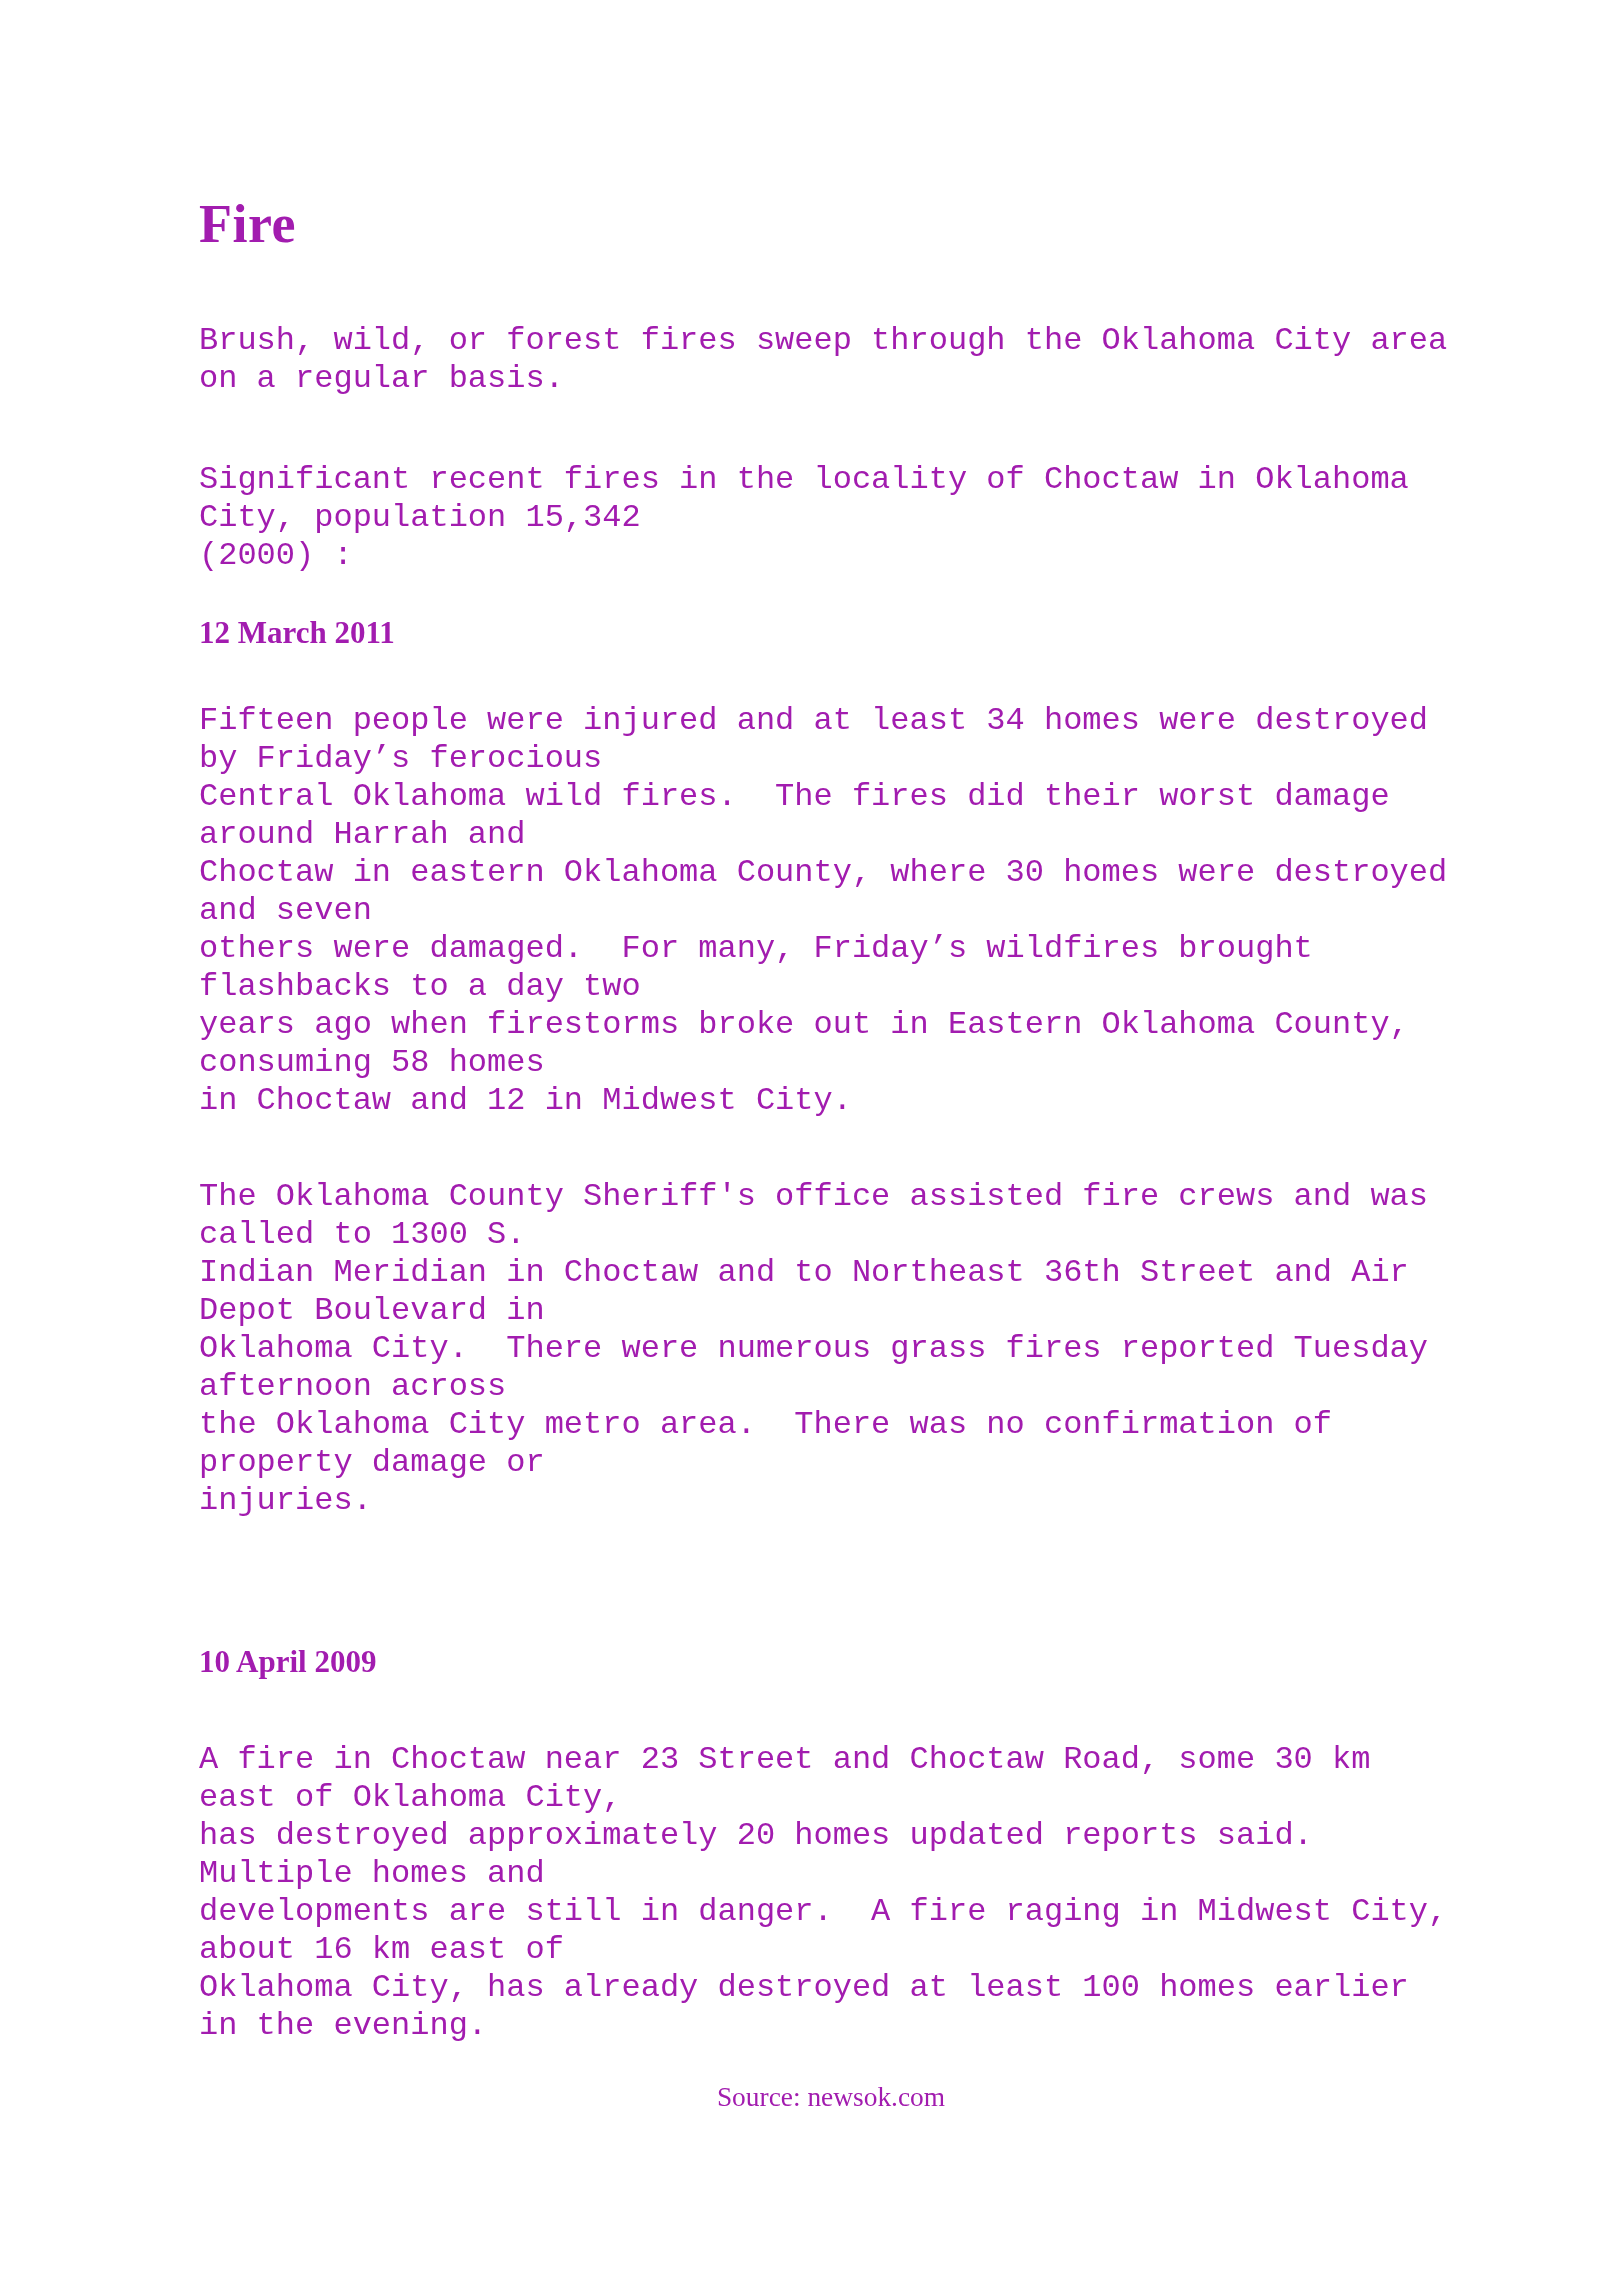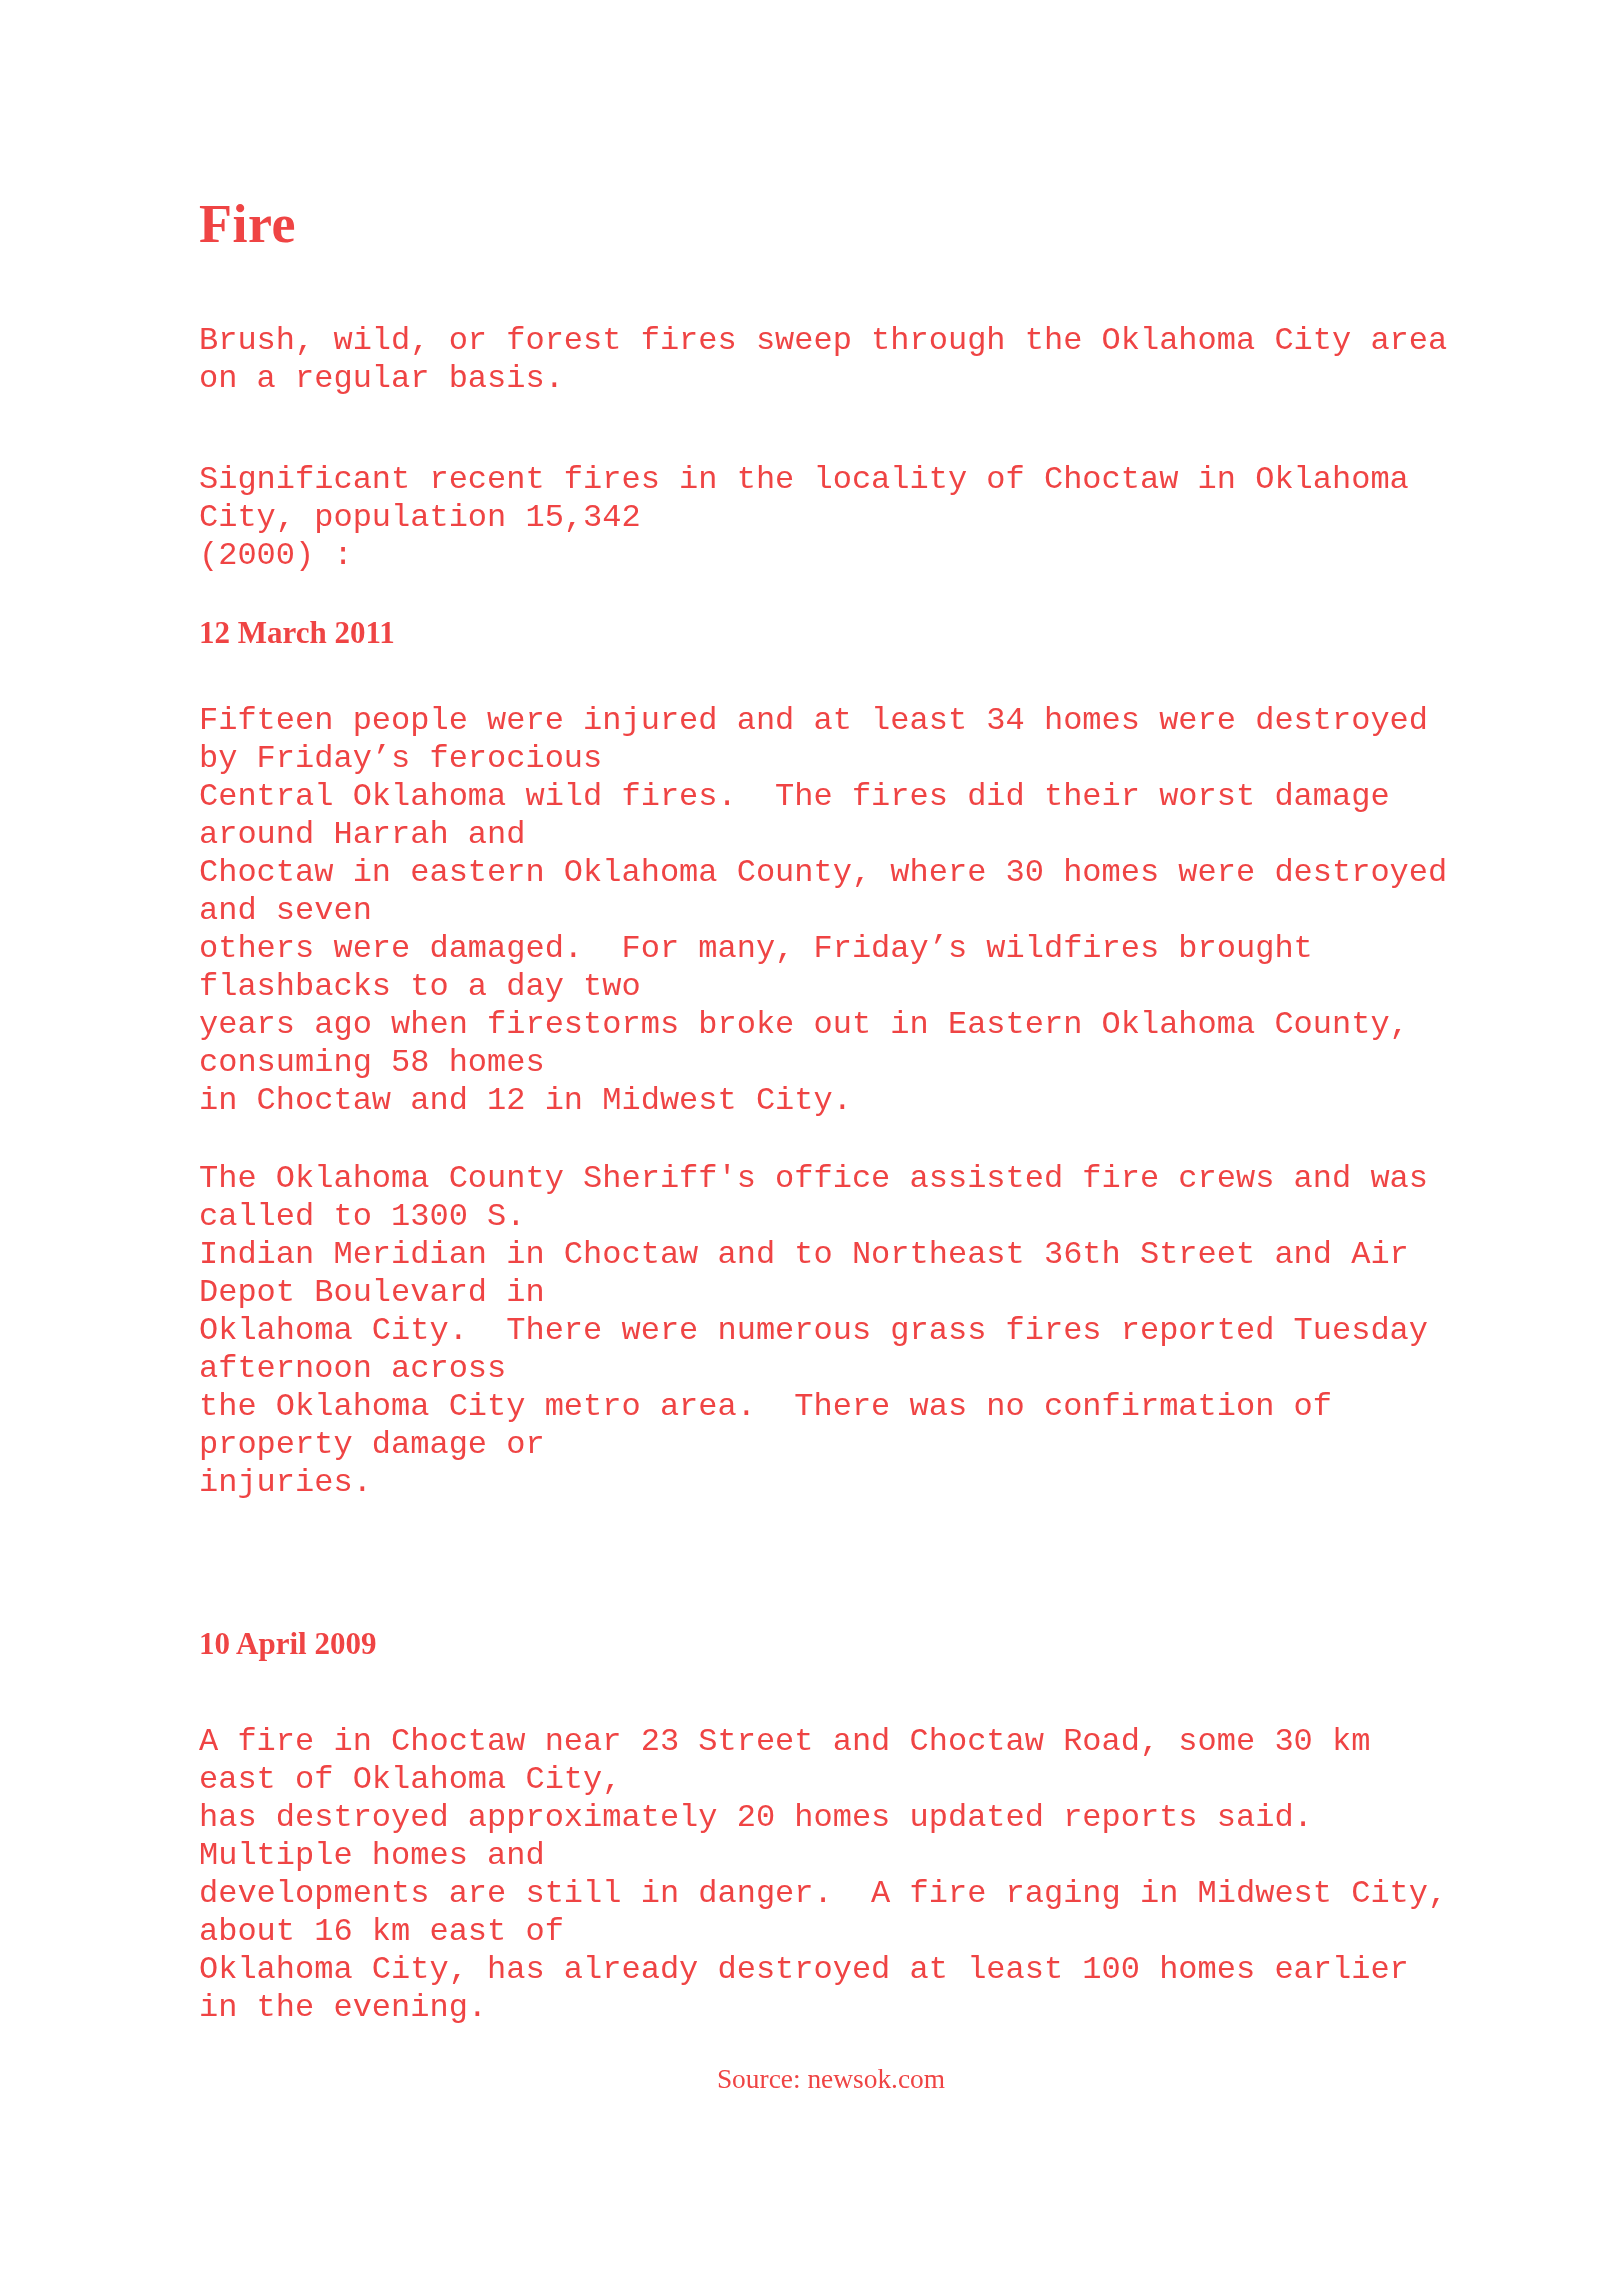--- a/index.html
+++ b/index.html
@@ -7,21 +7,21 @@
     padding: 0;
     background: #ffffff;
   }
   .page {
     position: relative;
     width: 1621px;
     height: 2293px;
     background: #ffffff;
     overflow: hidden;
     font-family: "Liberation Serif", "DejaVu Serif", serif;
-    color: #ef4444;
+    color: #a21caf;
   }
   .content {
     position: absolute;
     left: 199px;
     top: 0;
     width: 1264px;
   }
   .doc-title {
     font-size: 54px;
     line-height: 65px;
@@ -40,21 +40,21 @@
     font-size: 31px;
     line-height: 47px;
     font-weight: bold;
     margin: 0;
   }
   .m-para1   { margin-top: 65px; }
   .m-para2   { margin-top: 63px; }
   .m-h2a     { margin-top: 34px; }
   .m-para3   { margin-top: 46px; }
   .m-h2b     { margin-top: 76px; }
-  .m-para4   { margin-top: 40px; }
+  .m-para4   { margin-top: 58px; }
   .m-h2c     { margin-top: 118px; }
   .m-para5   { margin-top: 56px; }
   .source {
     font-size: 27.4px;
     line-height: 33px;
     margin: 36px 0 0 0;
     white-space: pre-wrap;
     text-align: center;
   }
 </style>

